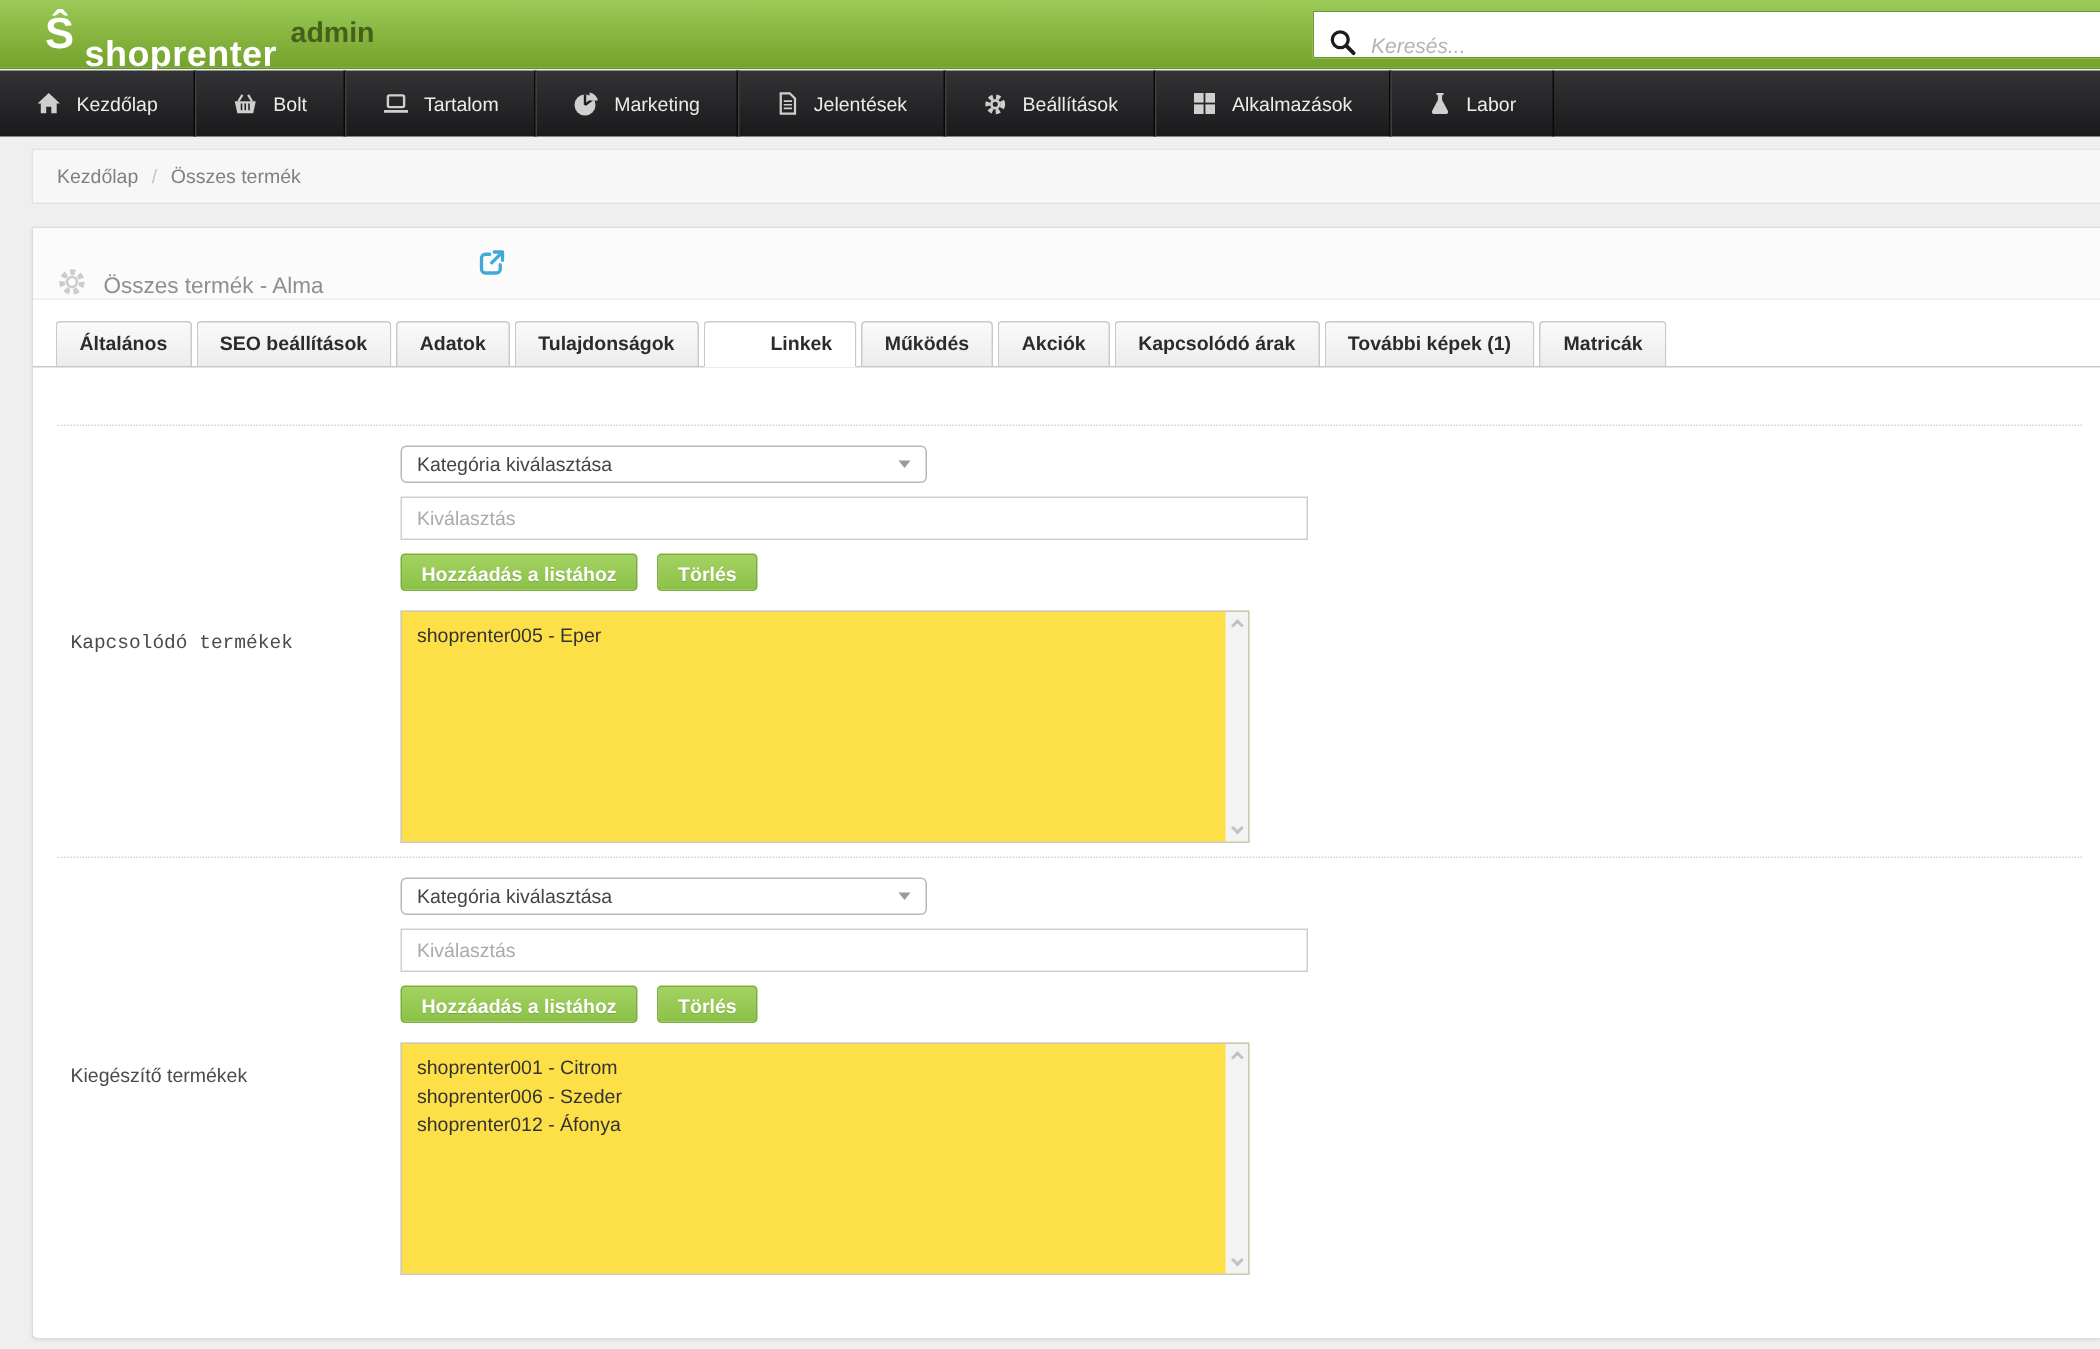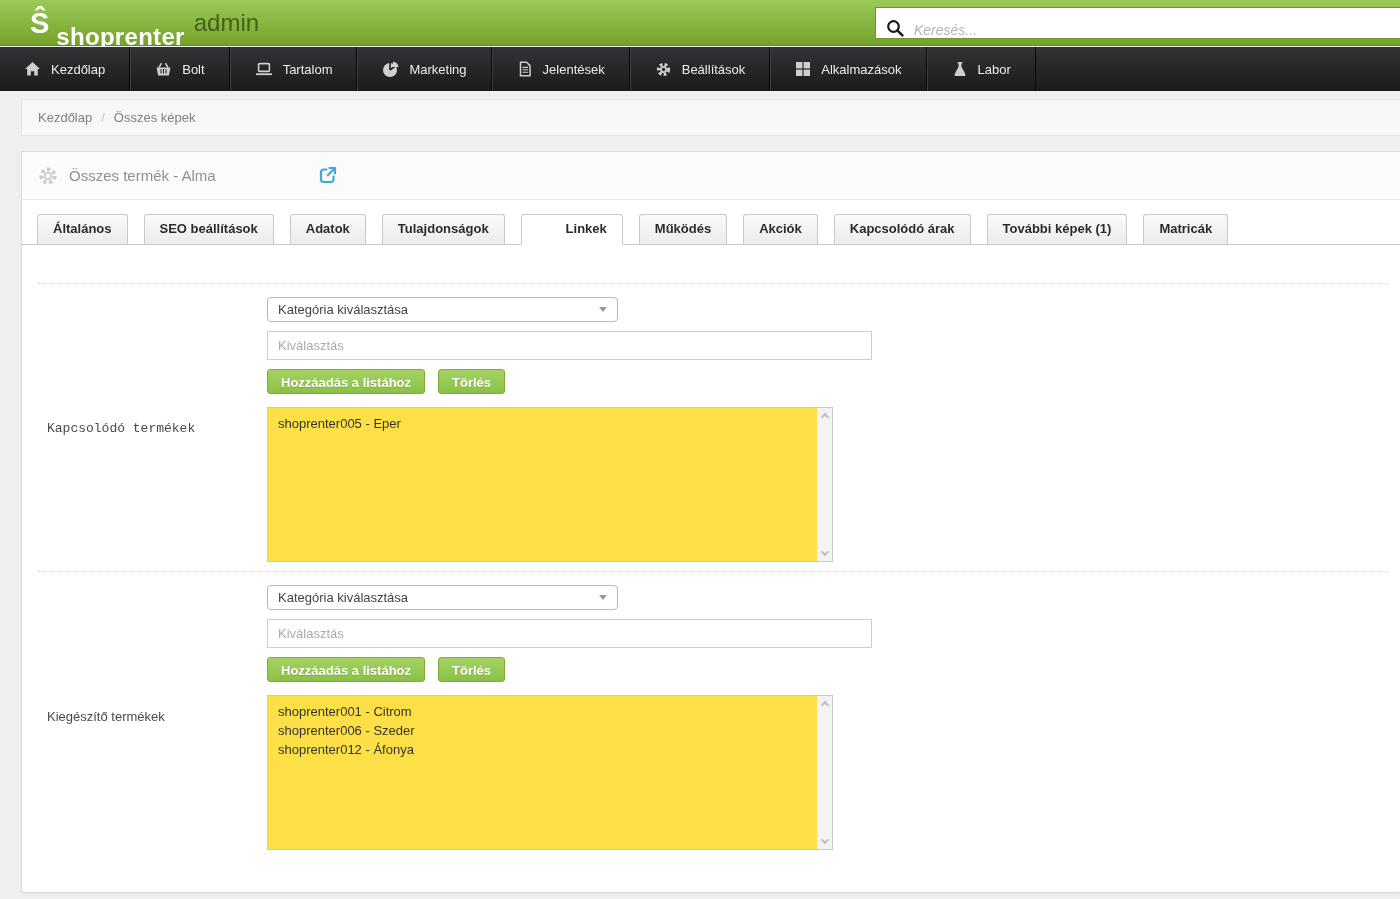--- a/index.html
+++ b/index.html
@@ -5,21 +5,21 @@
   * { margin:0; padding:0; box-sizing:border-box; }
   html,body { width:1400px; height:899px; overflow:hidden; background:#efefef;
     font-family:"Liberation Sans", sans-serif; font-size:13px; }
 
   
   .header { position:absolute; top:0; left:0; width:1400px; height:46px;
     background:linear-gradient(#9cca58,#74a22a); border-bottom:1px solid #5e8d20; }
   .logo { position:absolute; left:30px; top:0; height:46px; display:flex; align-items:center; }
   .logo-glyph { color:#fff; font-size:29px; font-weight:bold; margin-right:7px; line-height:1; }
   .logo-name { color:#fff; font-size:24px; font-weight:bold; letter-spacing:.3px;margin-top:28px; }
-  .logo-admin { color:#44601a; font-size:24px; font-weight:normal; margin-left:9px; }
+  .logo-admin { color:#44601a; font-size:19px; font-weight:bold; margin-left:9px; }
   .search { position:absolute; left:875px; top:7px; width:591px; height:32px; background:#fff;
     border:1px solid #699a26; display:flex; align-items:flex-end; padding:0 10px; }
   .search svg { flex:0 0 auto; margin-right:9px; }
   .search input { border:none; outline:none; flex:1; font-size:14px; font-style:italic; color:#666;
     font-family:"Liberation Sans", sans-serif; background:transparent; }
   .search input::placeholder { color:#b3b3b3; font-style:italic; }
 
   
   .nav { position:absolute; top:47px; left:0; width:1400px; height:44px; display:flex;
     background:linear-gradient(#333335,#1a1a1c); }
@@ -33,28 +33,28 @@
     background:#f7f7f7; border:1px solid #e3e3e3; border-right:none;
     display:flex; align-items:center; padding-left:16px; color:#808080; }
   .crumb { cursor:pointer; }
   .crumb-sep { color:#c4c4c4; margin:0 9px; }
 
   
   .panel { position:absolute; left:21px; top:151px; width:1379px; height:742px; background:#fff;
     border:1px solid #dcdcdc; border-right:none; border-radius:0 0 0 4px;
     box-shadow:0 1px 2px rgba(0,0,0,.06); }
   .panel-header { position:absolute; top:0; left:0; right:0; height:48px; background:#fbfbfb;
-    border-bottom:1px solid #ececec; display:flex; align-items:center; padding-left:15px; }
+    border-bottom:1px solid #ececec; display:flex; align-items:flex-end; padding-left:15px; }
   .panel-title { color:#8f8f8f; font-size:15px; margin-left:10px; }
   .ext-link { position:absolute; left:296px; top:13px; cursor:pointer; }
 
   
   .tabs { position:absolute; top:62px; left:0; right:0; height:31px; padding-left:15px;
     border-bottom:1px solid #c9c9c9; display:flex; align-items:flex-end; }
-  .tab { height:30px; line-height:28px; padding:0 15px; margin-right:16px; font-weight:bold;
+  .tab { height:30px; line-height:28px; padding:0 15px; margin-right:3px; font-weight:bold;
     color:#2b2b2b; background:linear-gradient(#fafafa,#ececec); border:1px solid #c9c9c9;
     border-bottom:none; border-radius:3px 3px 0 0; cursor:pointer; white-space:nowrap; }
   .tab.active { background:#fff; height:31px; margin-bottom:-1px; border-bottom:1px solid #fff;padding-left:44px; }
 
   
   .dotted { position:absolute; left:16px; right:12px; border-top:1px dotted #d4d4d4; }
   .row-label { position:absolute; left:25px; color:#4a4a4a; }
   .sel { position:absolute; left:245px; width:351px; height:25px; background:#fff;
     border:1px solid #b9b9b9; border-radius:4px; display:flex; align-items:center;
     justify-content:space-between; padding:0 10px; color:#444; cursor:pointer; }
@@ -159,21 +159,21 @@
     <svg width="16" height="16" viewBox="0 0 16 16">
       <path d="M5.6 1 h4.8 v1.4 h-1 v3.2 l3.9 7.4 a1.4 1.4 0 0 1 -1.25 2.05 H4 A1.4 1.4 0 0 1 2.7 13 L6.6 5.6 V2.4 h-1 Z" fill="#cfcfcf"></path>
     </svg>
     <span>Labor</span>
   </div>
 </div>
 
 <div class="breadcrumb">
   <span class="crumb">Kezdőlap</span>
   <span class="crumb-sep">/</span>
-  <span>Összes képek</span>
+  <span>Összes termék</span>
 </div>
 
 <div class="panel">
 
   <div class="panel-header">
     <svg width="22" height="22" viewBox="0 0 20 20">
       <circle cx="10" cy="10" r="6" fill="none" stroke="#cccccc" stroke-width="3.4" stroke-dasharray="3 2.4"></circle>
       <circle cx="10" cy="10" r="3" fill="none" stroke="#cccccc" stroke-width="1.6"></circle>
     </svg>
     <span class="panel-title">Összes termék - Alma</span>

